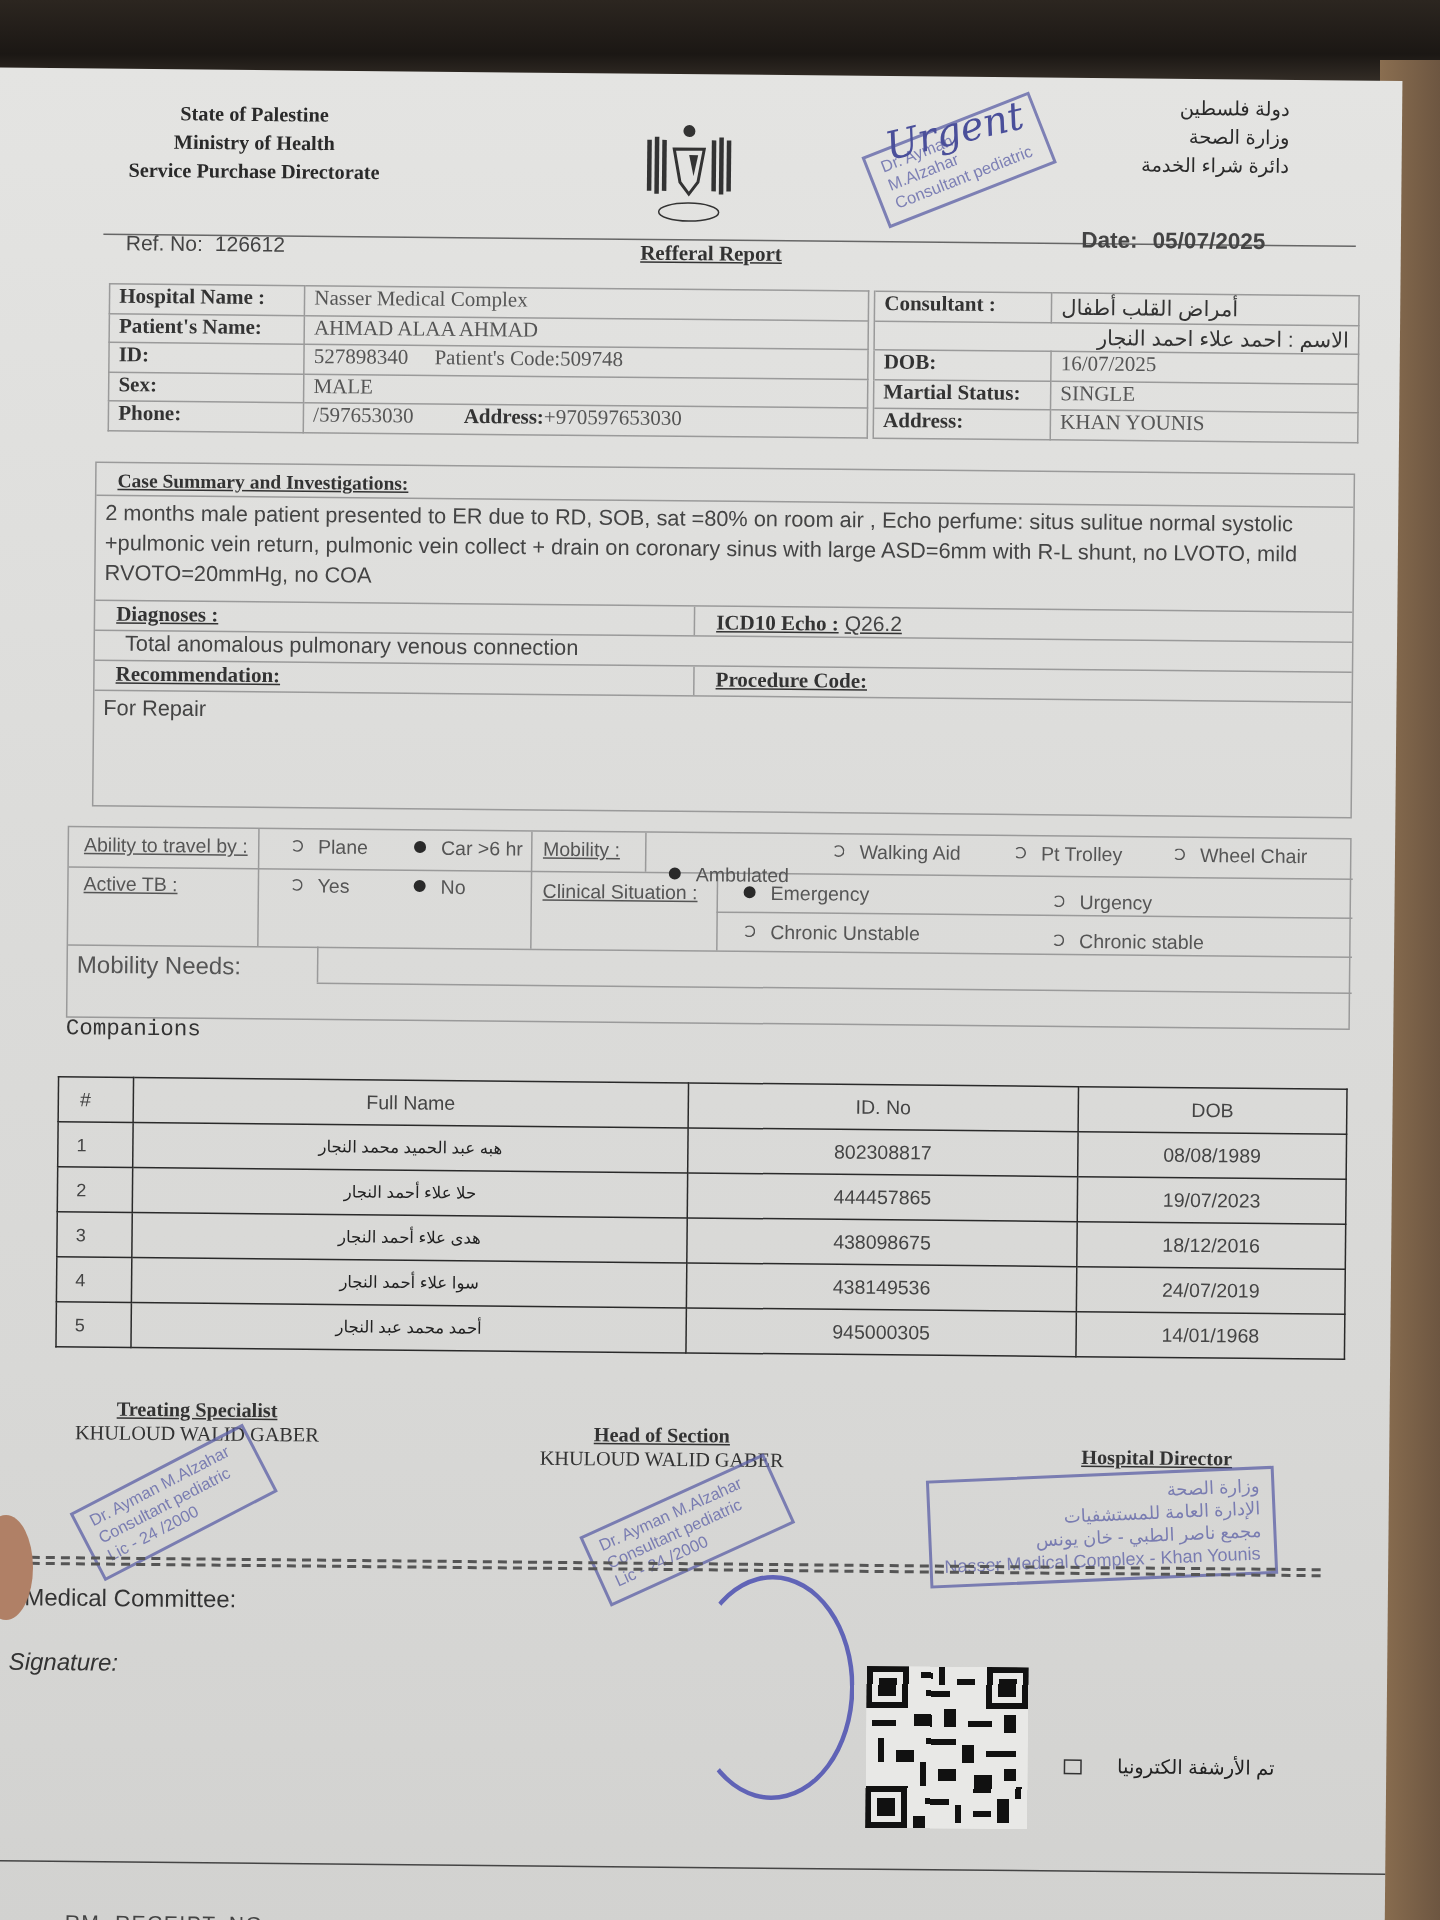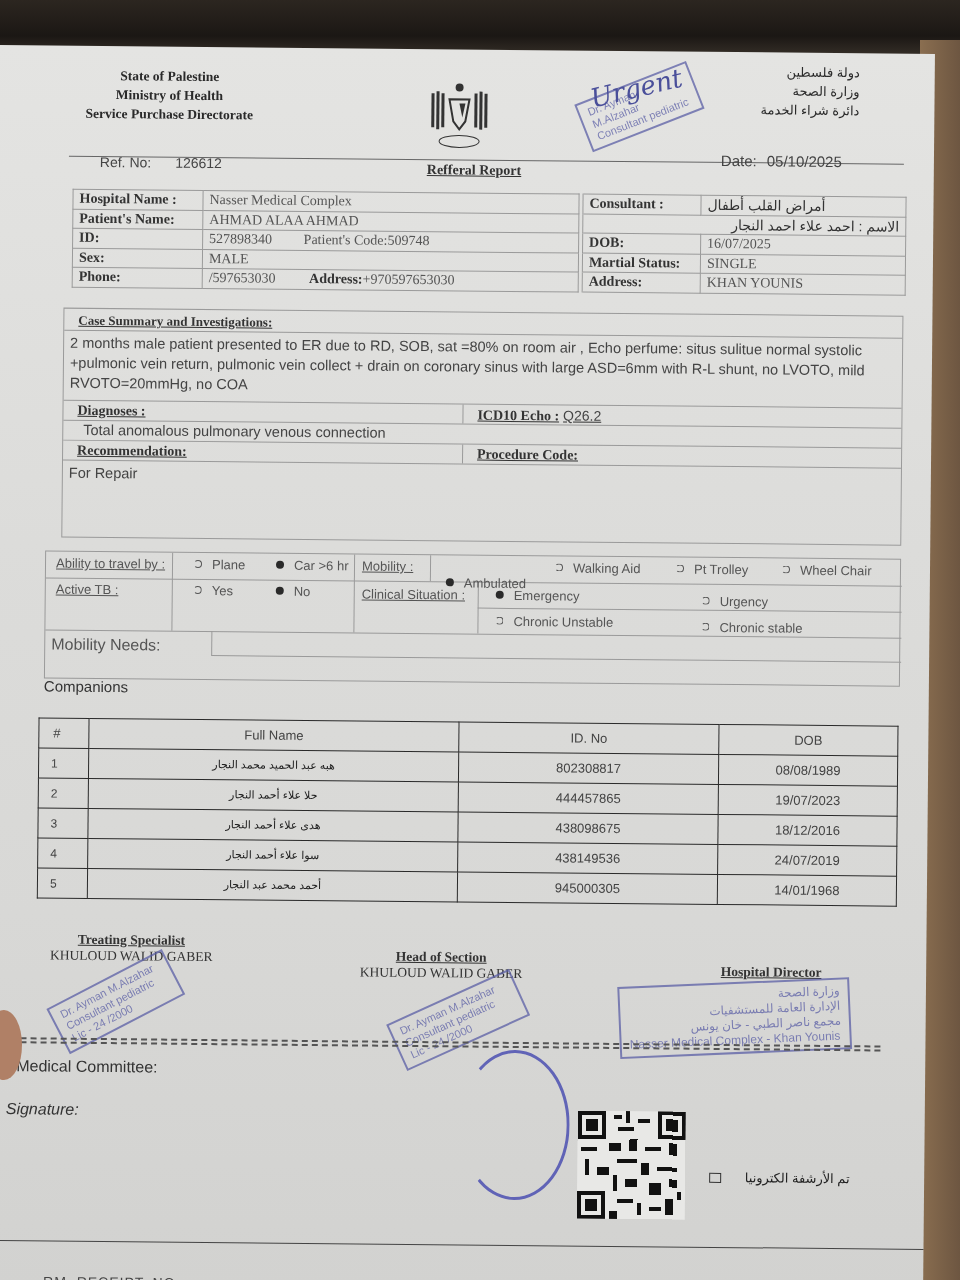--- a/index.html
+++ b/index.html
@@ -33,21 +33,21 @@
   }
   .hdr-right {
     position: absolute; left: 700px; top: 10px; width: 160px; text-align: right;
     font-size: 13px; line-height: 19px; color: #2a2a2a; direction: rtl;
   }
   .hdr-rule { position: absolute; left: 70px; top: 110px; width: 835px; height: 1px; background: #666; }
   .ref { position: absolute; left: 85px; top: 108px; font-size: 14px; color: #444; }
   .ref span { margin-left: 8px; }
   .title { position: absolute; left: 428px; top: 113px; font-family: "Liberation Serif", serif; font-weight: bold; font-size: 14px; text-decoration: underline; color: #333; }
   .date { position: absolute; left: 722px; top: 100px; font-size: 15px; color: #444; }
-  .date span { margin-left: 10px; }
+  .date span { margin-left: 10px; font-weight: bold; }
 
   table { border-collapse: collapse; }
   .info { position: absolute; left: 74px; top: 143px; width: 834px; }
   .info td { border: 1px solid #9a9a9a; height: 19.5px; font-size: 14px; padding: 0 6px; vertical-align: middle; }
   .info .lbl { font-family: "Liberation Serif", serif; font-weight: bold; color: #333; }
   .info .val { font-family: "Liberation Serif", serif; color: #555; }
   .info .gap { border-top: none; border-bottom: none; width: 4px; padding: 0; }
   .ar { direction: rtl; text-align: left; font-size: 13px; color: #333; }
 
   .box { position: absolute; border: 1px solid #9a9a9a; }
@@ -63,21 +63,21 @@
 
   .opts { left: 50px; top: 505px; width: 856px; height: 128px; }
   .opts .r { position: absolute; font-size: 13px; color: #555; white-space: nowrap; }
   .opts .u { text-decoration: underline; color: #555; }
   .vline { position: absolute; width: 1px; background: #9a9a9a; }
   .hline { position: absolute; height: 1px; background: #9a9a9a; }
   .dot { display: inline-block; width: 8px; height: 8px; border-radius: 50%; margin-right: 10px; vertical-align: 1px; }
   .dot.on { background: #2a2a2a; }
   .dot.off { border: 1px solid #555; border-left-color: transparent; }
 
-  .comp-title { position: absolute; left: 50px; top: 632px; font-size: 15px; color: #333; }
+  .comp-title { position: absolute; left: 50px; top: 632px; font-size: 15px; color: #333; font-family: Liberation Mono, monospace; }
   .comp { position: absolute; left: 45px; top: 672px; width: 860px; }
   .comp th, .comp td { border: 1.5px solid #2a2a2a; font-size: 13px; font-weight: normal; height: 30px; text-align: center; color: #444; }
   .comp td.n { text-align: left; padding-left: 12px; width: 50px; font-size: 12px; }
   .comp td.nm { direction: rtl; font-size: 11px; color: #222; width: 370px; }
 
   .sig { position: absolute; font-family: "Liberation Serif", serif; font-size: 13.5px; color: #333; text-align: center; }
   .sig .t { font-weight: bold; text-decoration: underline; }
   .stamp {
     position: absolute; border: 2px solid #5b5fa6; color: #5b5fa6; font-size: 11px; line-height: 13px;
     padding: 4px 8px; opacity: 0.75; background: transparent;
@@ -131,25 +131,25 @@
   </div>
 
   <div class="stamp" style="left:580px; top:30px; transform: rotate(-22deg); width:120px;">
     <div>Dr. Ayman M.Alzahar</div>
     <div>Consultant pediatric</div>
   </div>
   <div style="position:absolute; left:590px; top:22px; font-family:'DejaVu Serif',serif; font-style:italic; font-size:26px; color:#4a4f9a; transform:rotate(-14deg);">Urgent</div>
 
   <div class="hdr-rule"></div>
   <div class="ref">
-    <span style="margin:16px">Ref. No:</span><span>126612</span>
+    <span style="margin:0">Ref. No:</span><span>126612</span>
   </div>
   <div class="title">Refferal Report</div>
   <div class="date">
-    <span style="margin:0">Date:</span><span>05/10/2025</span>
+    <span style="margin:0">Date:</span><span>05/07/2025</span>
   </div>
 
   <table class="info">
     <tbody>
         <tr>
       <td class="lbl" style="width:130px">Hospital Name :</td>
       <td class="val" style="width:376px">Nasser Medical Complex</td>
       <td class="gap"></td>
       <td class="lbl" style="width:118px">Consultant :</td>
       <td class="ar">أمراض القلب أطفال</td>
@@ -157,21 +157,21 @@
     <tr>
       <td class="lbl">Patient's Name:</td>
       <td class="val">AHMAD ALAA AHMAD</td>
       <td class="gap"></td>
       <td colspan="2" class="ar" style="text-align:right">الاسم : احمد علاء احمد النجار</td>
     </tr>
     <tr>
       <td class="lbl">ID:</td>
       <td class="val">
         <span>527898340</span>
-        <span style="margin-left:28px">Patient's Code:</span><span>509748</span>
+        <span style="margin-left:14px">Patient's Code:</span><span>509748</span>
       </td>
       <td class="gap"></td>
       <td class="lbl">DOB:</td>
       <td class="val">16/07/2025</td>
     </tr>
     <tr>
       <td class="lbl">Sex:</td>
       <td class="val">MALE</td>
       <td class="gap"></td>
       <td class="lbl">Martial Status:</td>

